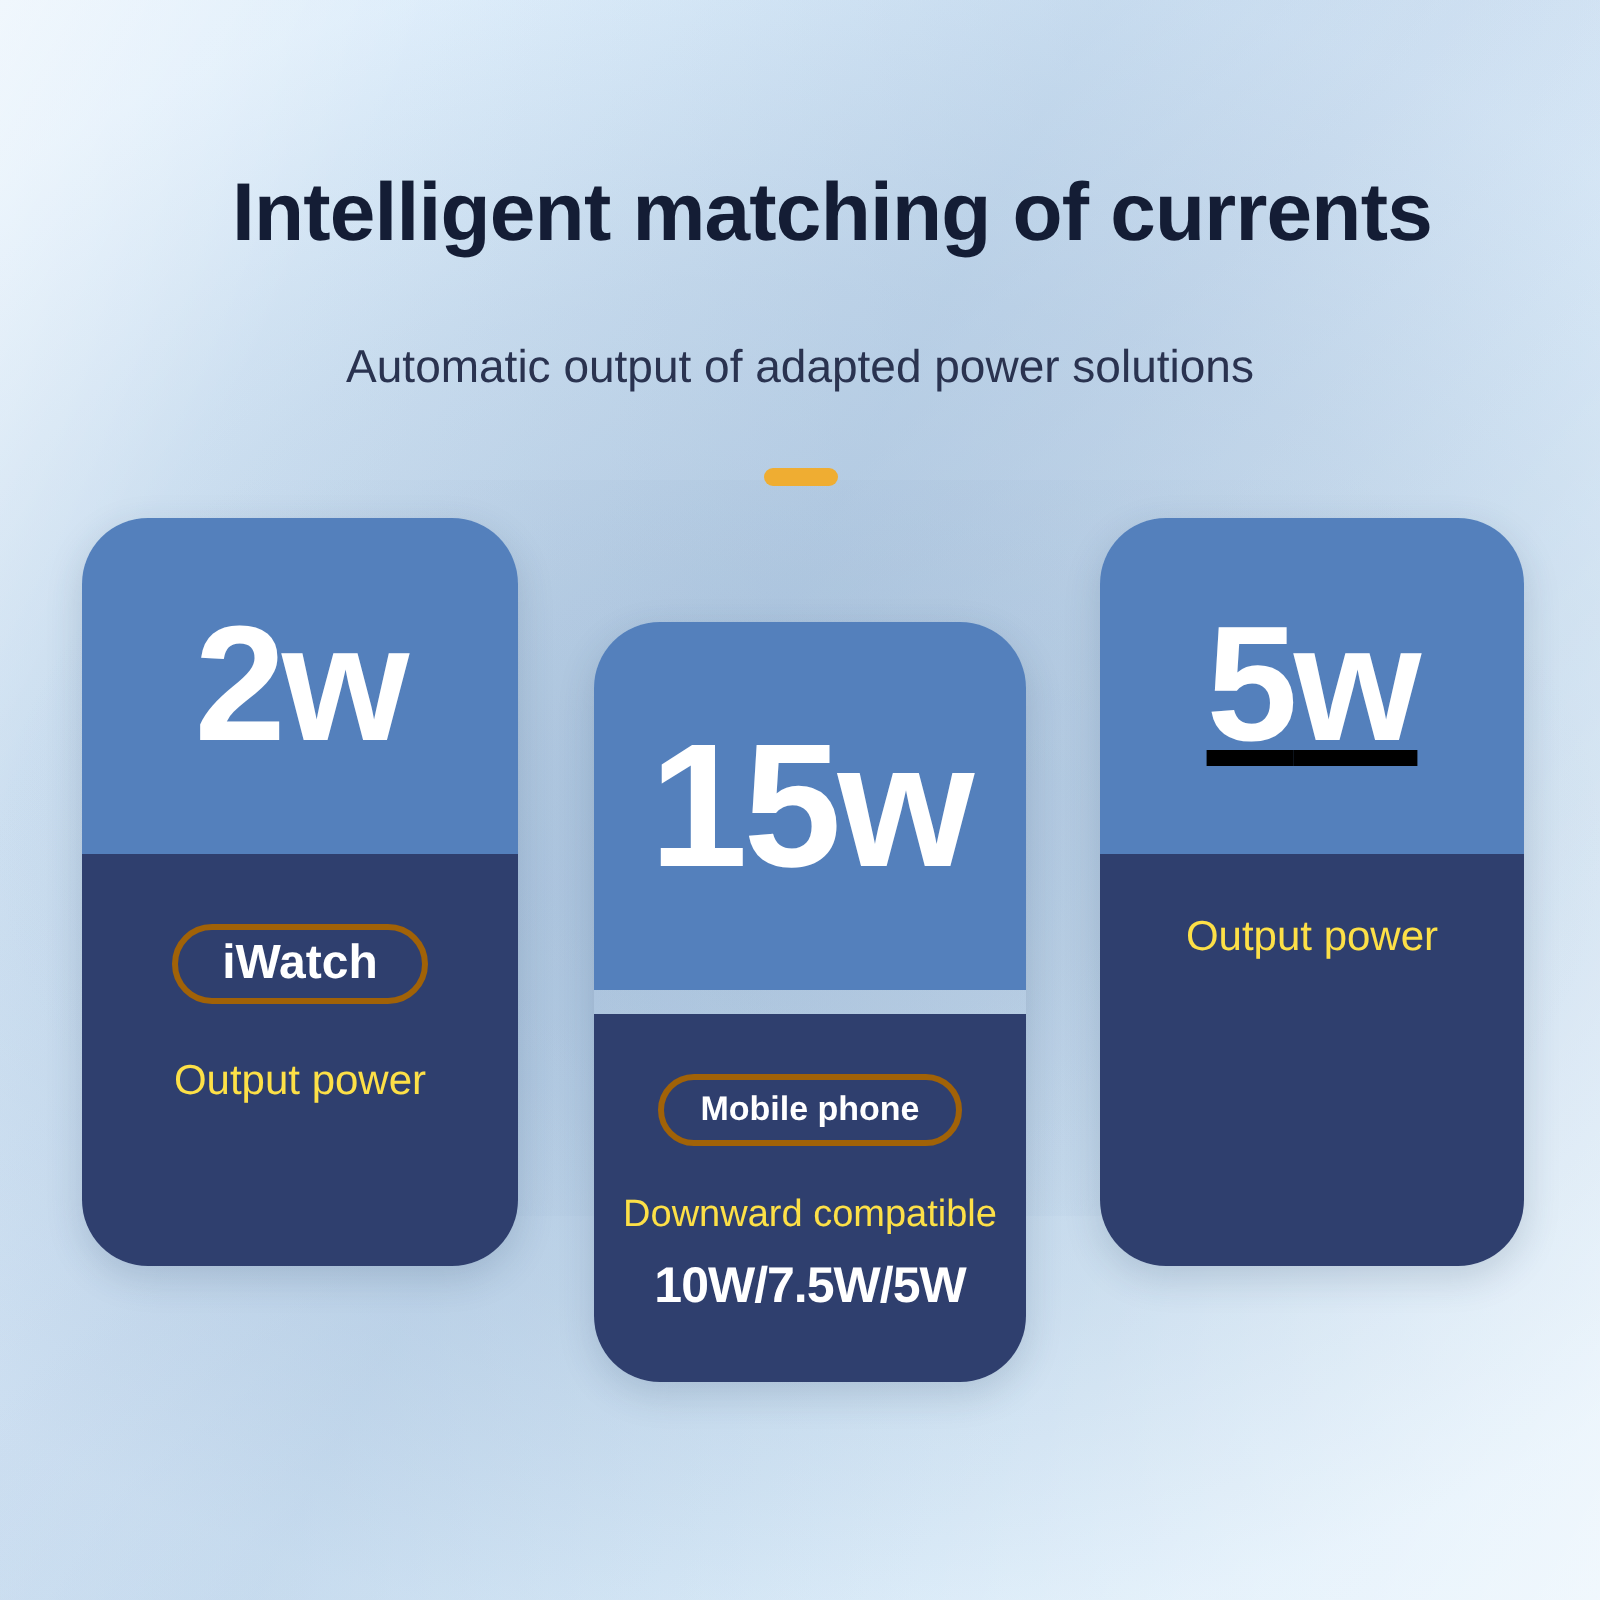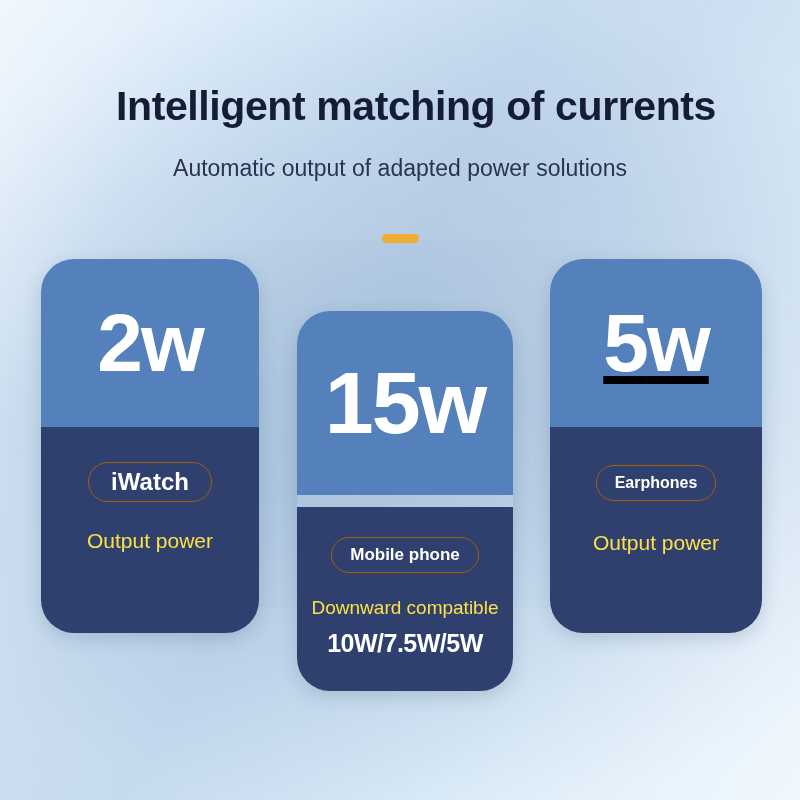--- a/index.html
+++ b/index.html
@@ -66,21 +66,21 @@
     font-size: 41px;
     font-weight: 700;
     letter-spacing: -0.4px;
     color: #141d35;
     line-height: 1.1;
     white-space: nowrap;
   }
   .subhead {
     position: absolute;
     left: 0;
-    top: 155px;
+    top: 170px;
     width: 800px;
     font-size: 23px;
     font-weight: 400;
     color: #2a3350;
     line-height: 1.2;
     white-space: nowrap;
   }
   .divider-accent {
     position: absolute;
     left: 382px;
@@ -116,21 +116,21 @@
   .watt {
     color: #ffffff;
     font-weight: 700;
     line-height: 1;
     letter-spacing: -2px;
     white-space: nowrap;
   }
   .watt .unit { text-transform: lowercase; }
 
   .pill {
-    border: 1px solid #a16207;
+    border: 3px solid #a16207;
     border-radius: 999px;
     color: #ffffff;
     display: inline-flex;
     align-items: center;
     justify-content: center;
     white-space: nowrap;
     box-sizing: border-box;
   }
   .caption {
     color: #fde047;
@@ -197,18 +197,17 @@
       <div class="caption">Downward compatible</div>
       <div class="compat-line">10W/7.5W/5W</div>
     </div>
   </div>
 
   <div class="card layer" id="card-right">
     <div class="card-top">
       <div class="watt"><span>5</span><span class="unit">w</span></div>
     </div>
     <div class="card-bottom">
-      <div class="pill">Earphones</div>
       <div class="caption">Output power</div>
     </div>
   </div>
 
 </div>
 
 </body></html>

